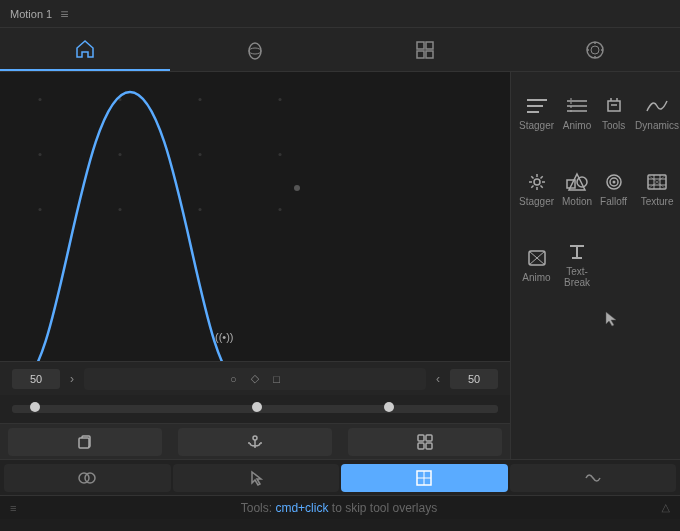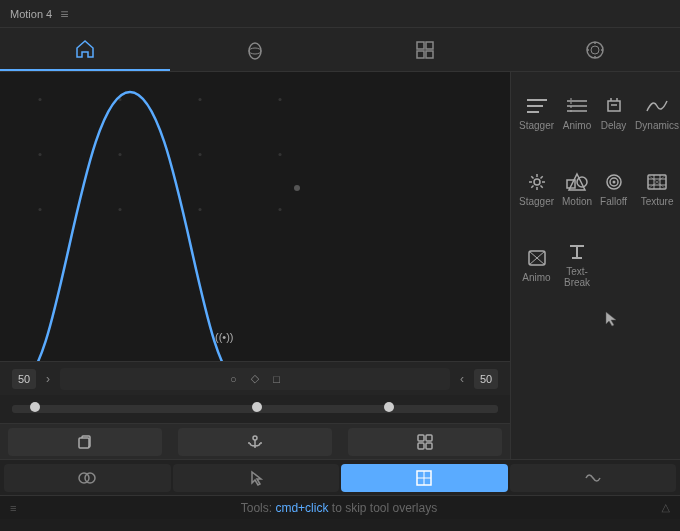--- a/index.html
+++ b/index.html
@@ -99,21 +99,21 @@
       height: 34px;
       background: #252525;
       padding: 0 12px;
       gap: 8px;
       border-top: 1px solid #333;
     }
     .value-input {
       background: #333;
       border: none;
       color: #ccc;
-      width: 24px;
+      width: 48px;
       height: 20px;
       border-radius: 3px;
       text-align: center;
       font-size: 11px;
       outline: none;
     }
     .chevron-btn {
       background: none;
       border: none;
       color: #888;
@@ -264,21 +264,21 @@
       position: absolute;
       color: #aaa;
       font-size: 12px;
       pointer-events: none;
     }
   </style>
 </head>
 <body>
 
 <div class="title-bar">
-  <span style="font-size:11px;color:#aaa;">Motion 4</span>
+  <span style="font-size:11px;color:#aaa;">Motion 1</span>
   <span style="font-size:14px;color:#777;cursor:pointer;">≡</span>
 </div>
 
 <div class="top-tabs">
   <div class="top-tab active">
     <svg width="22" height="22" viewBox="0 0 22 22" fill="none">
       <path d="M11 3L3 10v9h5v-5h6v5h5v-9z" stroke="#5aabff" stroke-width="1.5" fill="none"></path>
     </svg>
   </div>
   <div class="top-tab">
@@ -414,21 +414,21 @@
       <span class="fx-label">Animo</span>
     </div>
 
     <div class="fx-item">
       <svg width="24" height="20" viewBox="0 0 24 20" fill="none">
         <rect x="6" y="5" width="12" height="10" stroke="#aaa" stroke-width="1.5" fill="none"></rect>
         <line x1="9" y1="2" x2="9" y2="5" stroke="#aaa" stroke-width="1.5"></line>
         <line x1="15" y1="2" x2="15" y2="5" stroke="#aaa" stroke-width="1.5"></line>
         <line x1="9" y1="9" x2="15" y2="9" stroke="#aaa" stroke-width="1.5"></line>
       </svg>
-      <span class="fx-label">Delay</span>
+      <span class="fx-label">Tools</span>
     </div>
 
     <div class="fx-item">
       <svg width="24" height="20" viewBox="0 0 24 20" fill="none">
         <path d="M2 15 Q8 2 12 10 Q16 18 22 5" stroke="#aaa" stroke-width="1.5" fill="none"></path>
       </svg>
       <span class="fx-label">Dynamics</span>
     </div>
 
     <div class="fx-item">

